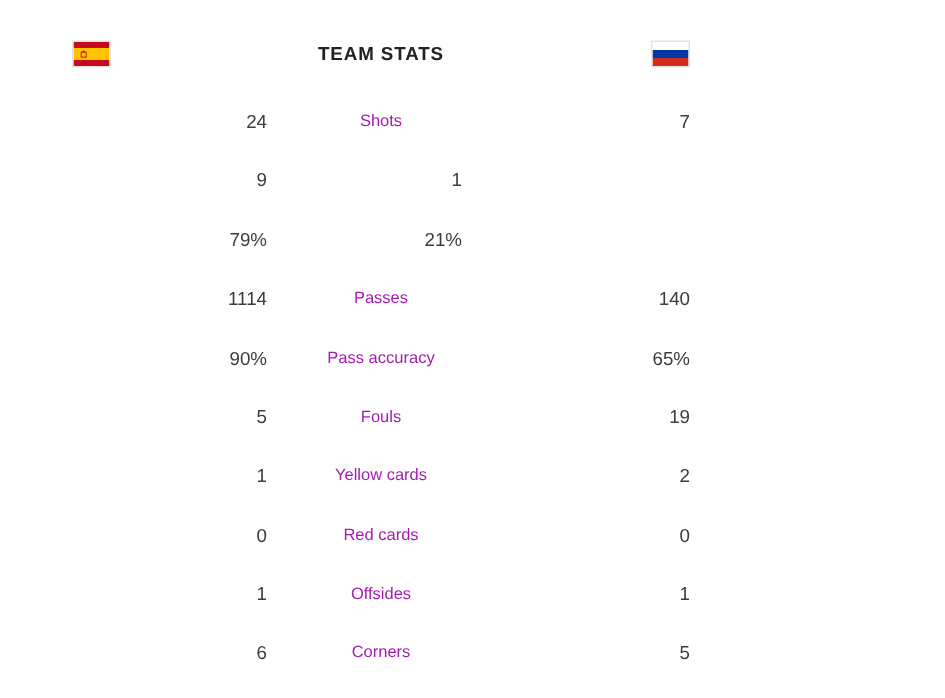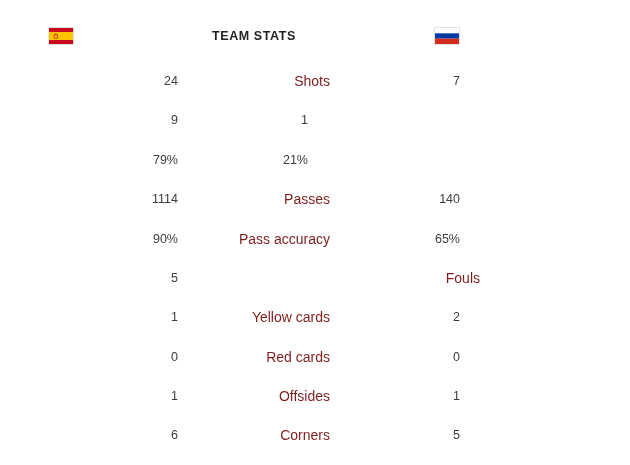--- a/index.html
+++ b/index.html
@@ -62,23 +62,23 @@
     border: 1px solid #e2e2e2;
     box-sizing: border-box;
   }
   .stat-row {
     display: flex;
     align-items: center;
     height: 40px;
   }
   .stat-label {
     flex: 1;
-    text-align: right;
-    font-size: 14px;
-    color: #7f1d1d;
+    text-align: center;
+    font-size: 11px;
+    color: #a21caf;
   }
   .stat-value {
     width: 130px;
     font-size: 12.5px;
     color: #3d3d3d;
   }
   .stat-value.left {
     text-align: right;
     padding-left: 20px;
   }
@@ -145,20 +145,21 @@
 
   <div class="stat-row">
     <div class="stat-value left">90%</div>
     <div class="stat-label">Pass accuracy</div>
     <div class="stat-value right">65%</div>
   </div>
 
   <div class="stat-row">
     <div class="stat-value left">5</div>
     <div class="stat-label">Fouls</div>
+    <div class="stat-value right">19</div>
   </div>
 
   <div class="stat-row">
     <div class="stat-value left">1</div>
     <div class="stat-label">Yellow cards</div>
     <div class="stat-value right">2</div>
   </div>
 
   <div class="stat-row">
     <div class="stat-value left">0</div>

